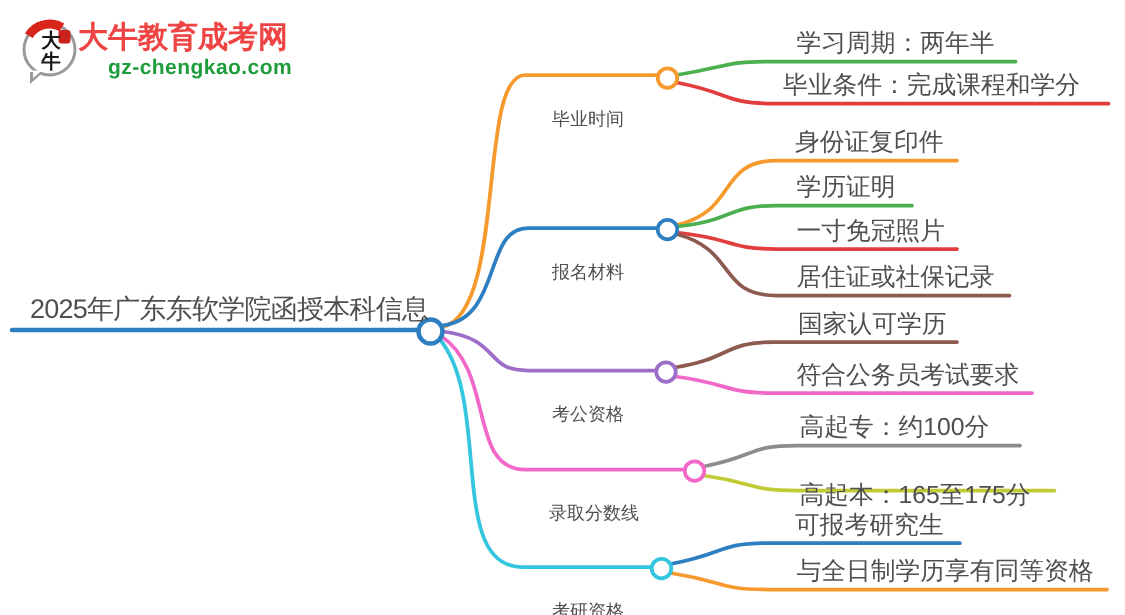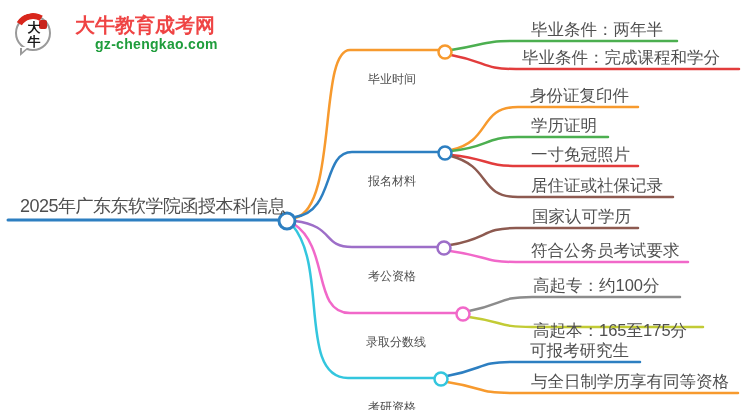--- a/index.html
+++ b/index.html
@@ -16,21 +16,21 @@
     position:absolute;
     color:#4f4f4f;
     line-height:1;
     white-space:nowrap;
     letter-spacing:0px;
   }
   .label.root{font-size:18px;letter-spacing:-0.5px;}
   .label.branch{font-size:12px;margin-top:44px;}
   .label.child{font-size:16.5px;}
   
-  .logo{position:absolute;left:15px;top:14px;display:flex;align-items:center;gap:24px;cursor:pointer;}
+  .logo{position:absolute;left:15px;top:14px;display:flex;align-items:center;gap:1px;cursor:pointer;}
   .logo-bubble{
     position:relative;width:36px;height:36px;background:#fff;
     border:2px solid #9a9a9a;border-radius:50%;
     box-sizing:border-box;
   }
   .logo-cap{
     position:absolute;left:-3px;top:-4px;width:38px;height:38px;border-radius:50%;
     border:6px solid transparent;border-top-color:#d8261c;
     transform:rotate(-14deg);box-sizing:border-box;
   }
@@ -110,21 +110,21 @@
   </svg>
 
   <div class="label root" style="left:20px;top:197px">2025年广东东软学院函授本科信息</div>
 
   <div class="label branch" style="left:368px;top:29px">毕业时间</div>
   <div class="label branch" style="left:368px;top:131px">报名材料</div>
   <div class="label branch" style="left:368px;top:226px">考公资格</div>
   <div class="label branch" style="left:366px;top:292px">录取分数线</div>
   <div class="label branch" style="left:368px;top:357px">考研资格</div>
 
-  <div class="label child" style="left:531px;top:21px">毕业条件：两年半</div>
+  <div class="label child" style="left:531px;top:21px">学习周期：两年半</div>
   <div class="label child" style="left:522px;top:49px">毕业条件：完成课程和学分</div>
 
   <div class="label child" style="left:530px;top:87px">身份证复印件</div>
   <div class="label child" style="left:531px;top:117px">学历证明</div>
   <div class="label child" style="left:531px;top:146px">一寸免冠照片</div>
   <div class="label child" style="left:531px;top:177px">居住证或社保记录</div>
 
   <div class="label child" style="left:532px;top:208px">国家认可学历</div>
   <div class="label child" style="left:531px;top:242px">符合公务员考试要求</div>
 

